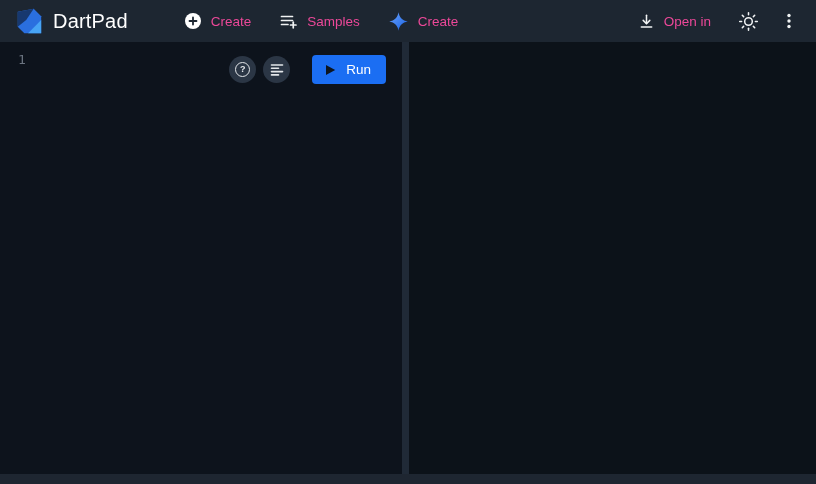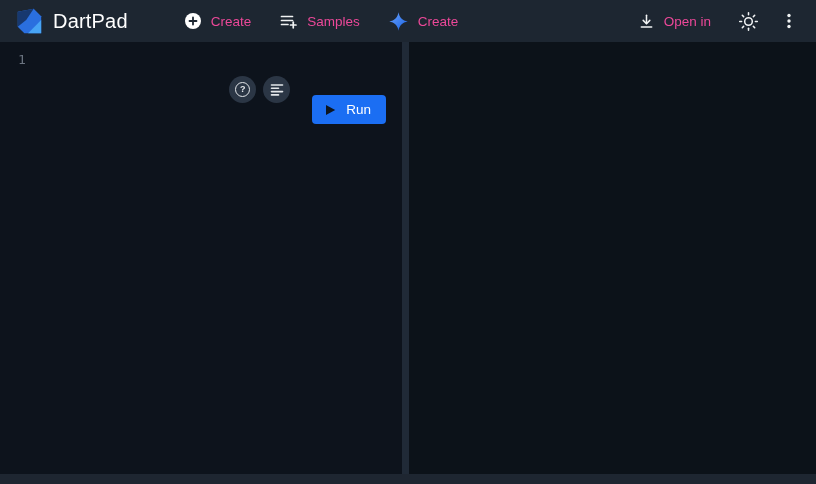--- a/index.html
+++ b/index.html
@@ -33,21 +33,21 @@
                     align-items:center; gap:7px; }
   .circle-btn { width:27px; height:27px; border-radius:50%; background:#2b3645;
                 border:none; display:flex; align-items:center; justify-content:center;
                 cursor:pointer; }
   .help-ring { width:15px; height:15px; border:1.4px solid #e4e7ea; border-radius:50%;
                display:flex; align-items:center; justify-content:center; font-size:9px;
                font-weight:bold; color:#e4e7ea; line-height:1; }
   .run-btn { height:29px; margin-left:15px; background:#1b6ef3; border:none;
              border-radius:4px; display:flex; align-items:center; gap:10px;
              padding:0 15px 0 13px; color:#ffffff; font-size:13.5px; font-weight:500;
-             cursor:pointer; font-family:inherit;margin-top:40px; }
+             cursor:pointer; font-family:inherit; }
 
   
   .statusbar { flex:0 0 10px; background:#1e2631; }
 </style>
 </head>
 <body>
 
 <div class="app">
 
   <div class="header">

